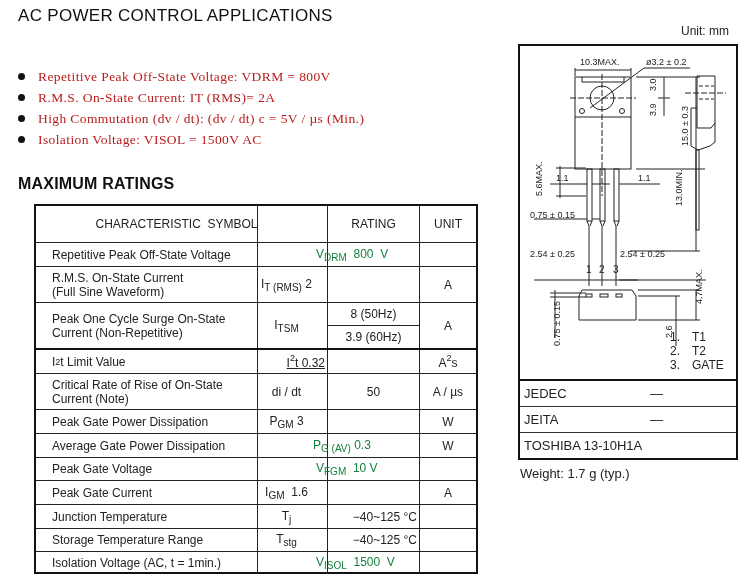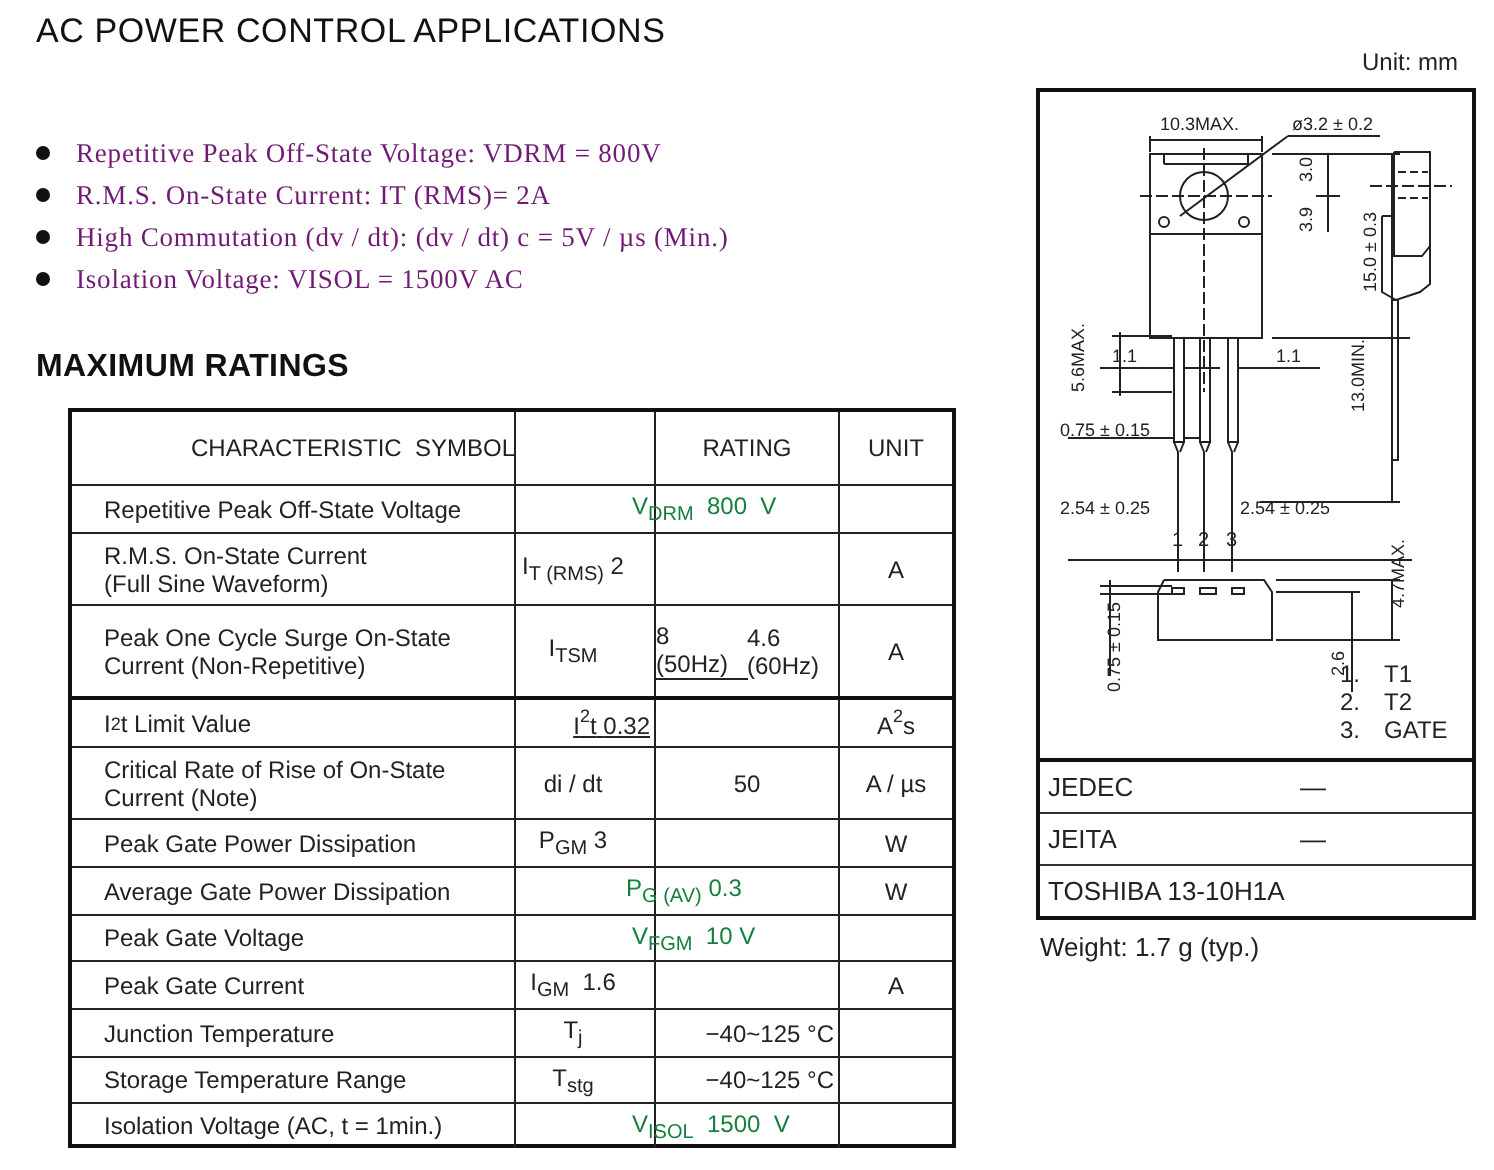--- a/index.html
+++ b/index.html
@@ -1,20 +1,20 @@
 <!DOCTYPE html>
 <html><head>
 <meta charset="utf-8">
 <style>
   html, body { margin: 0; padding: 0; background: #ffffff; }
   body { width: 747px; height: 585px; position: relative; overflow: hidden;
          font-family: "Liberation Sans", sans-serif; color: #111; }
   .abs { position: absolute; }
   .title { left: 18px; top: 6px; font-size: 17px; letter-spacing: 0.3px; color: #111; }
-  .features { left: 18px; top: 66px; font-family: "Liberation Serif", "DejaVu Serif", serif; font-size: 13.5px; color: #701a75; }
+  .features { left: 18px; top: 66px; font-family: "Liberation Serif", "DejaVu Serif", serif; font-size: 13.5px; color: #b91c1c; }
   .feat { position: relative; height: 21px; line-height: 21px; white-space: nowrap; letter-spacing: 0.4px; }
   .feat .dot { display: inline-block; width: 7px; height: 7px; background: #111; border-radius: 50%; margin-right: 13px; vertical-align: 1px; }
   .sec { left: 18px; top: 175px; font-size: 16px; font-weight: bold; color: #111; letter-spacing: 0.2px; }
 
   .tbl { left: 34px; top: 204px; width: 444px; height: 370px; border: 2px solid #111; box-sizing: border-box; }
   .row { position: absolute; left: 0; right: 0; border-bottom: 1px solid #222; box-sizing: border-box; }
   .row.thick { border-bottom: 2px solid #111; }
   .row.last { border-bottom: none; }
   .cell { position: absolute; top: 0; bottom: 0; display: flex; align-items: center; font-size: 12px; color: #222; box-sizing: border-box; }
   .c1 { left: 12px; width: 210px; padding-left: 4px; border-right: 1px solid #222; line-height: 14px; }
@@ -84,23 +84,23 @@
   <div class="row thick" style="top:97px;height:47px;">
     <div class="cell c1">
         <div>
           <div>Peak One Cycle Surge On-State</div>
           <div>Current (Non-Repetitive)</div>
         </div>
       </div>
     <div class="cell c2">
         <span><span>I</span><span class="sub">TSM</span></span>
       </div>
-    <div class="cell c3" style="flex-direction:row;justify-content:stretch;">
+    <div class="cell c3" style="flex-direction:column;justify-content:stretch;">
       <div style="flex:1;display:flex;align-items:center;justify-content:center;width:100%;border-bottom:1px solid #222;">8 (50Hz)</div>
-      <div style="flex:1;display:flex;align-items:center;justify-content:center;width:100%;">4.6 (60Hz)</div>
+      <div style="flex:1;display:flex;align-items:center;justify-content:center;width:100%;">3.9 (60Hz)</div>
     </div>
     <div class="cell c4">A</div>
   </div>
 
   <div class="row" style="top:144px;height:24px;">
     <div class="cell c1">
         <span>I</span>
         <span class="sup">2</span>
         <span>t Limit Value</span>
       </div>

